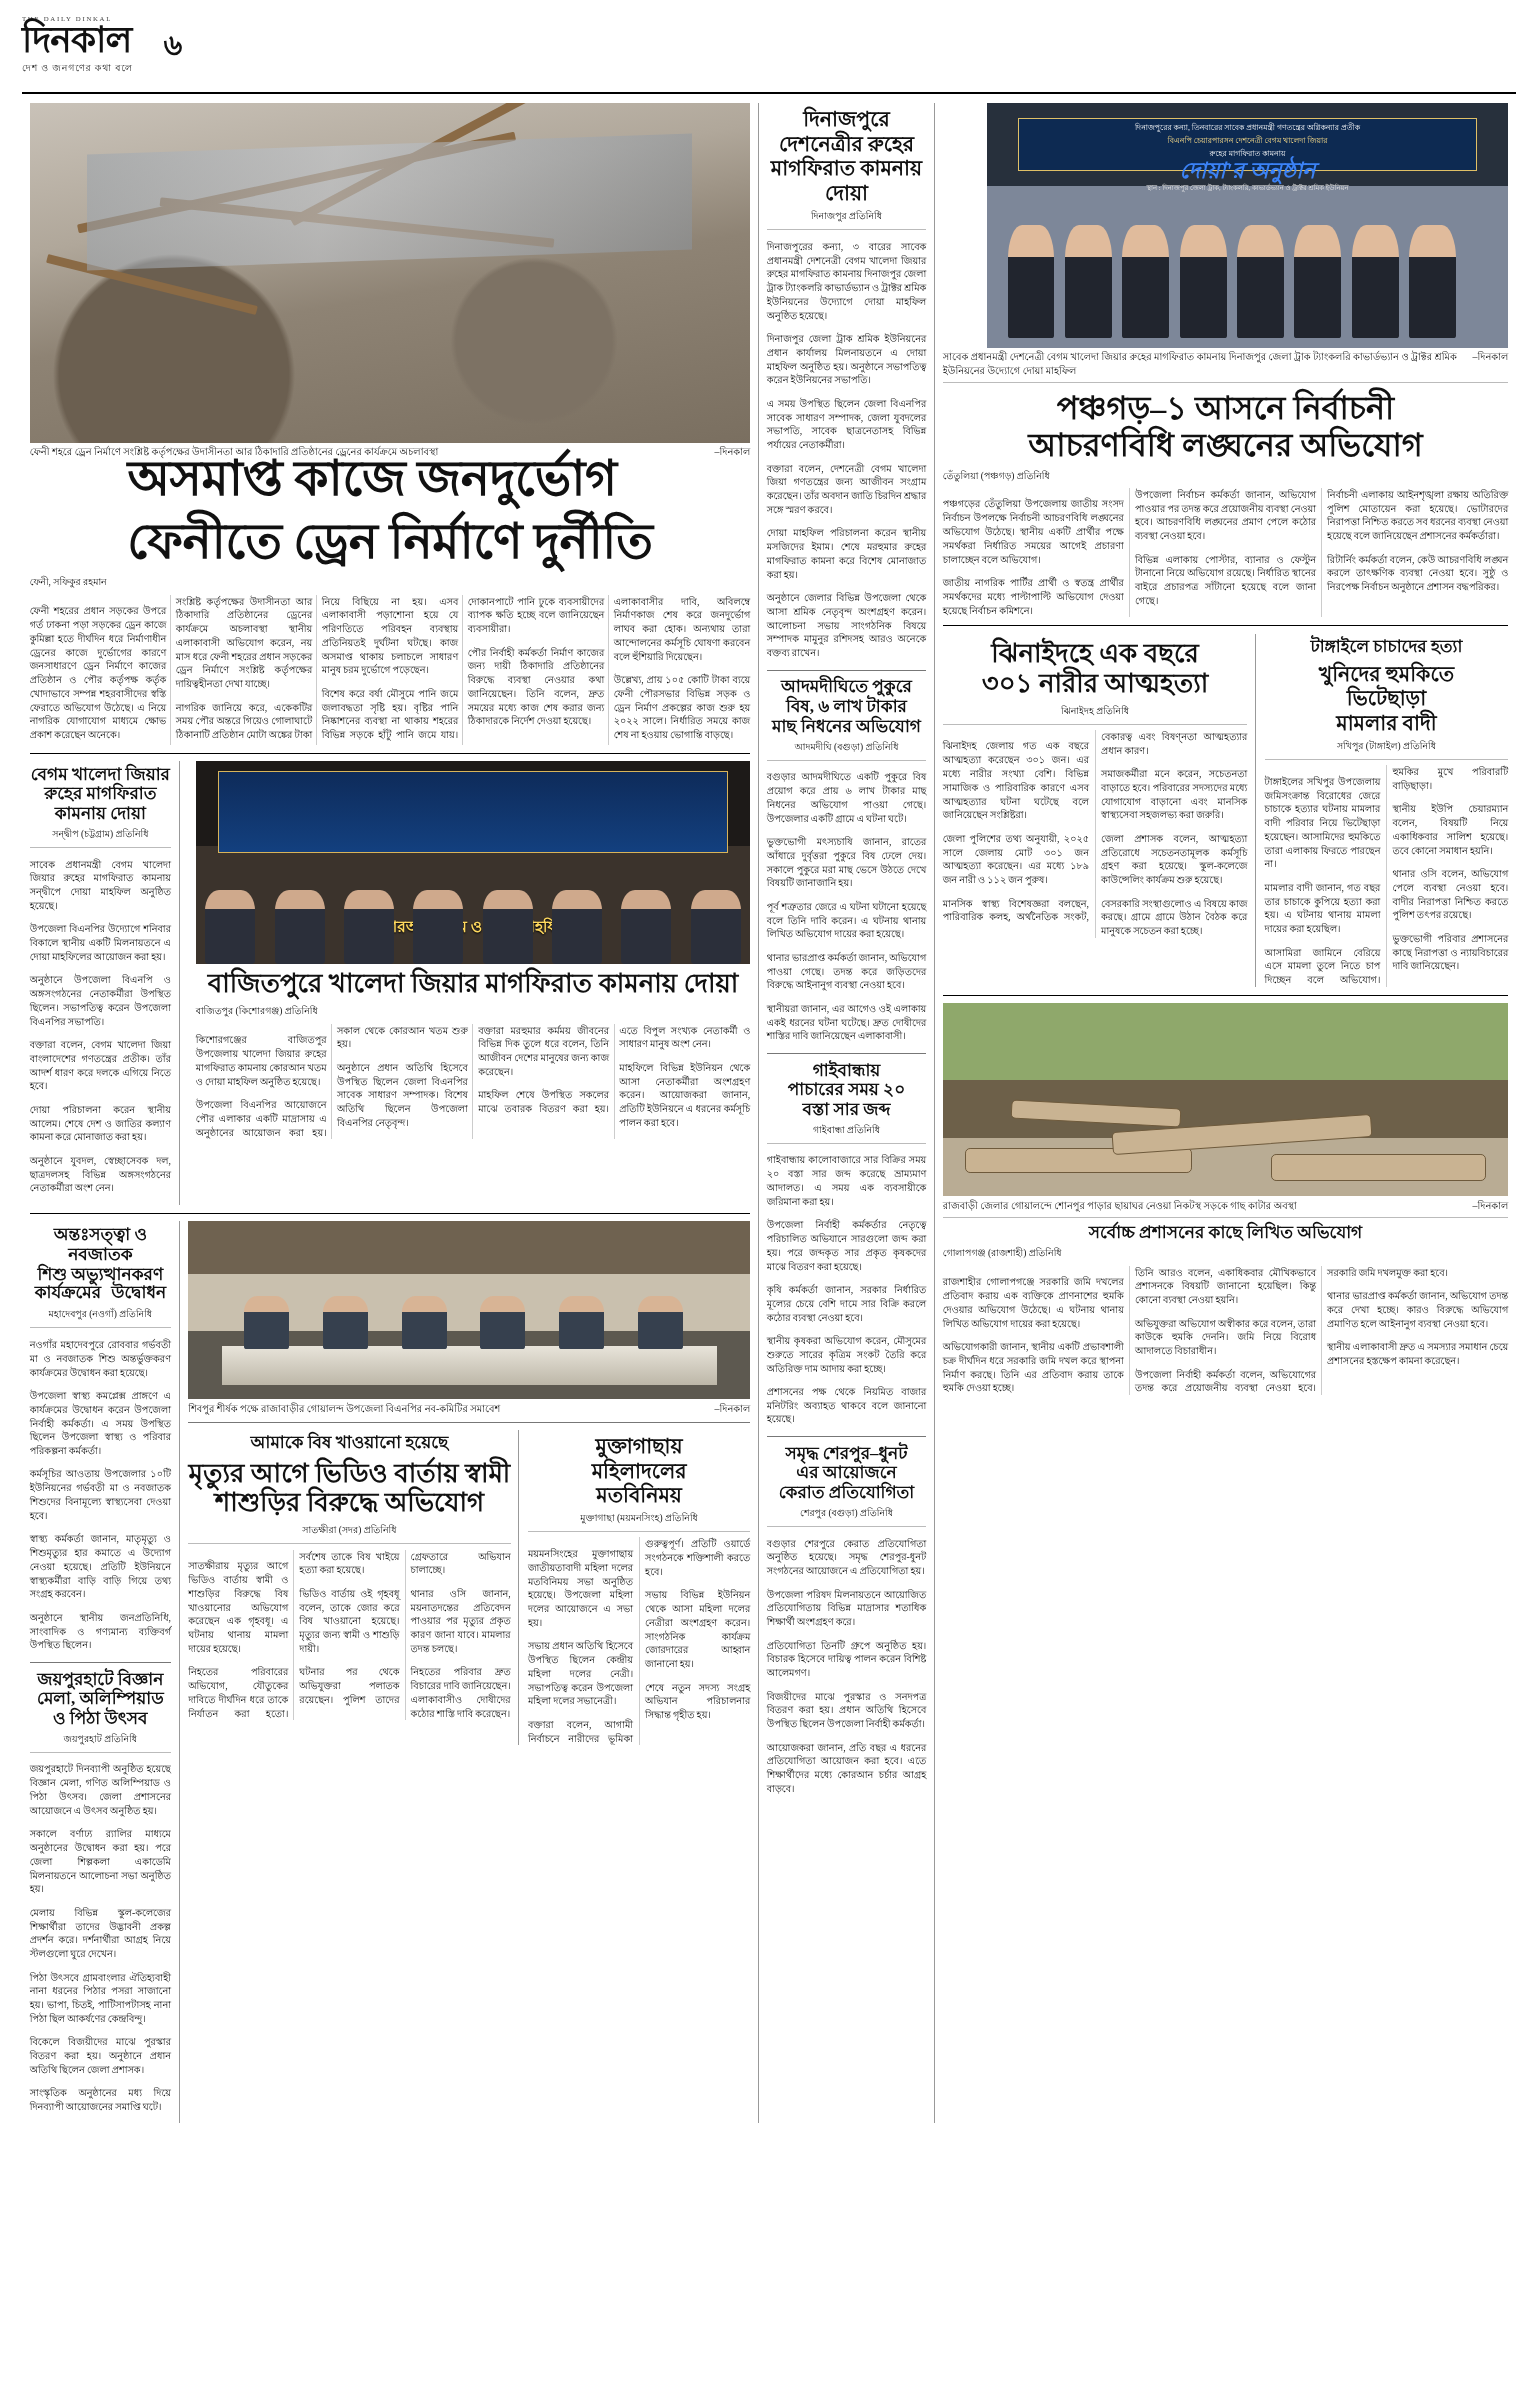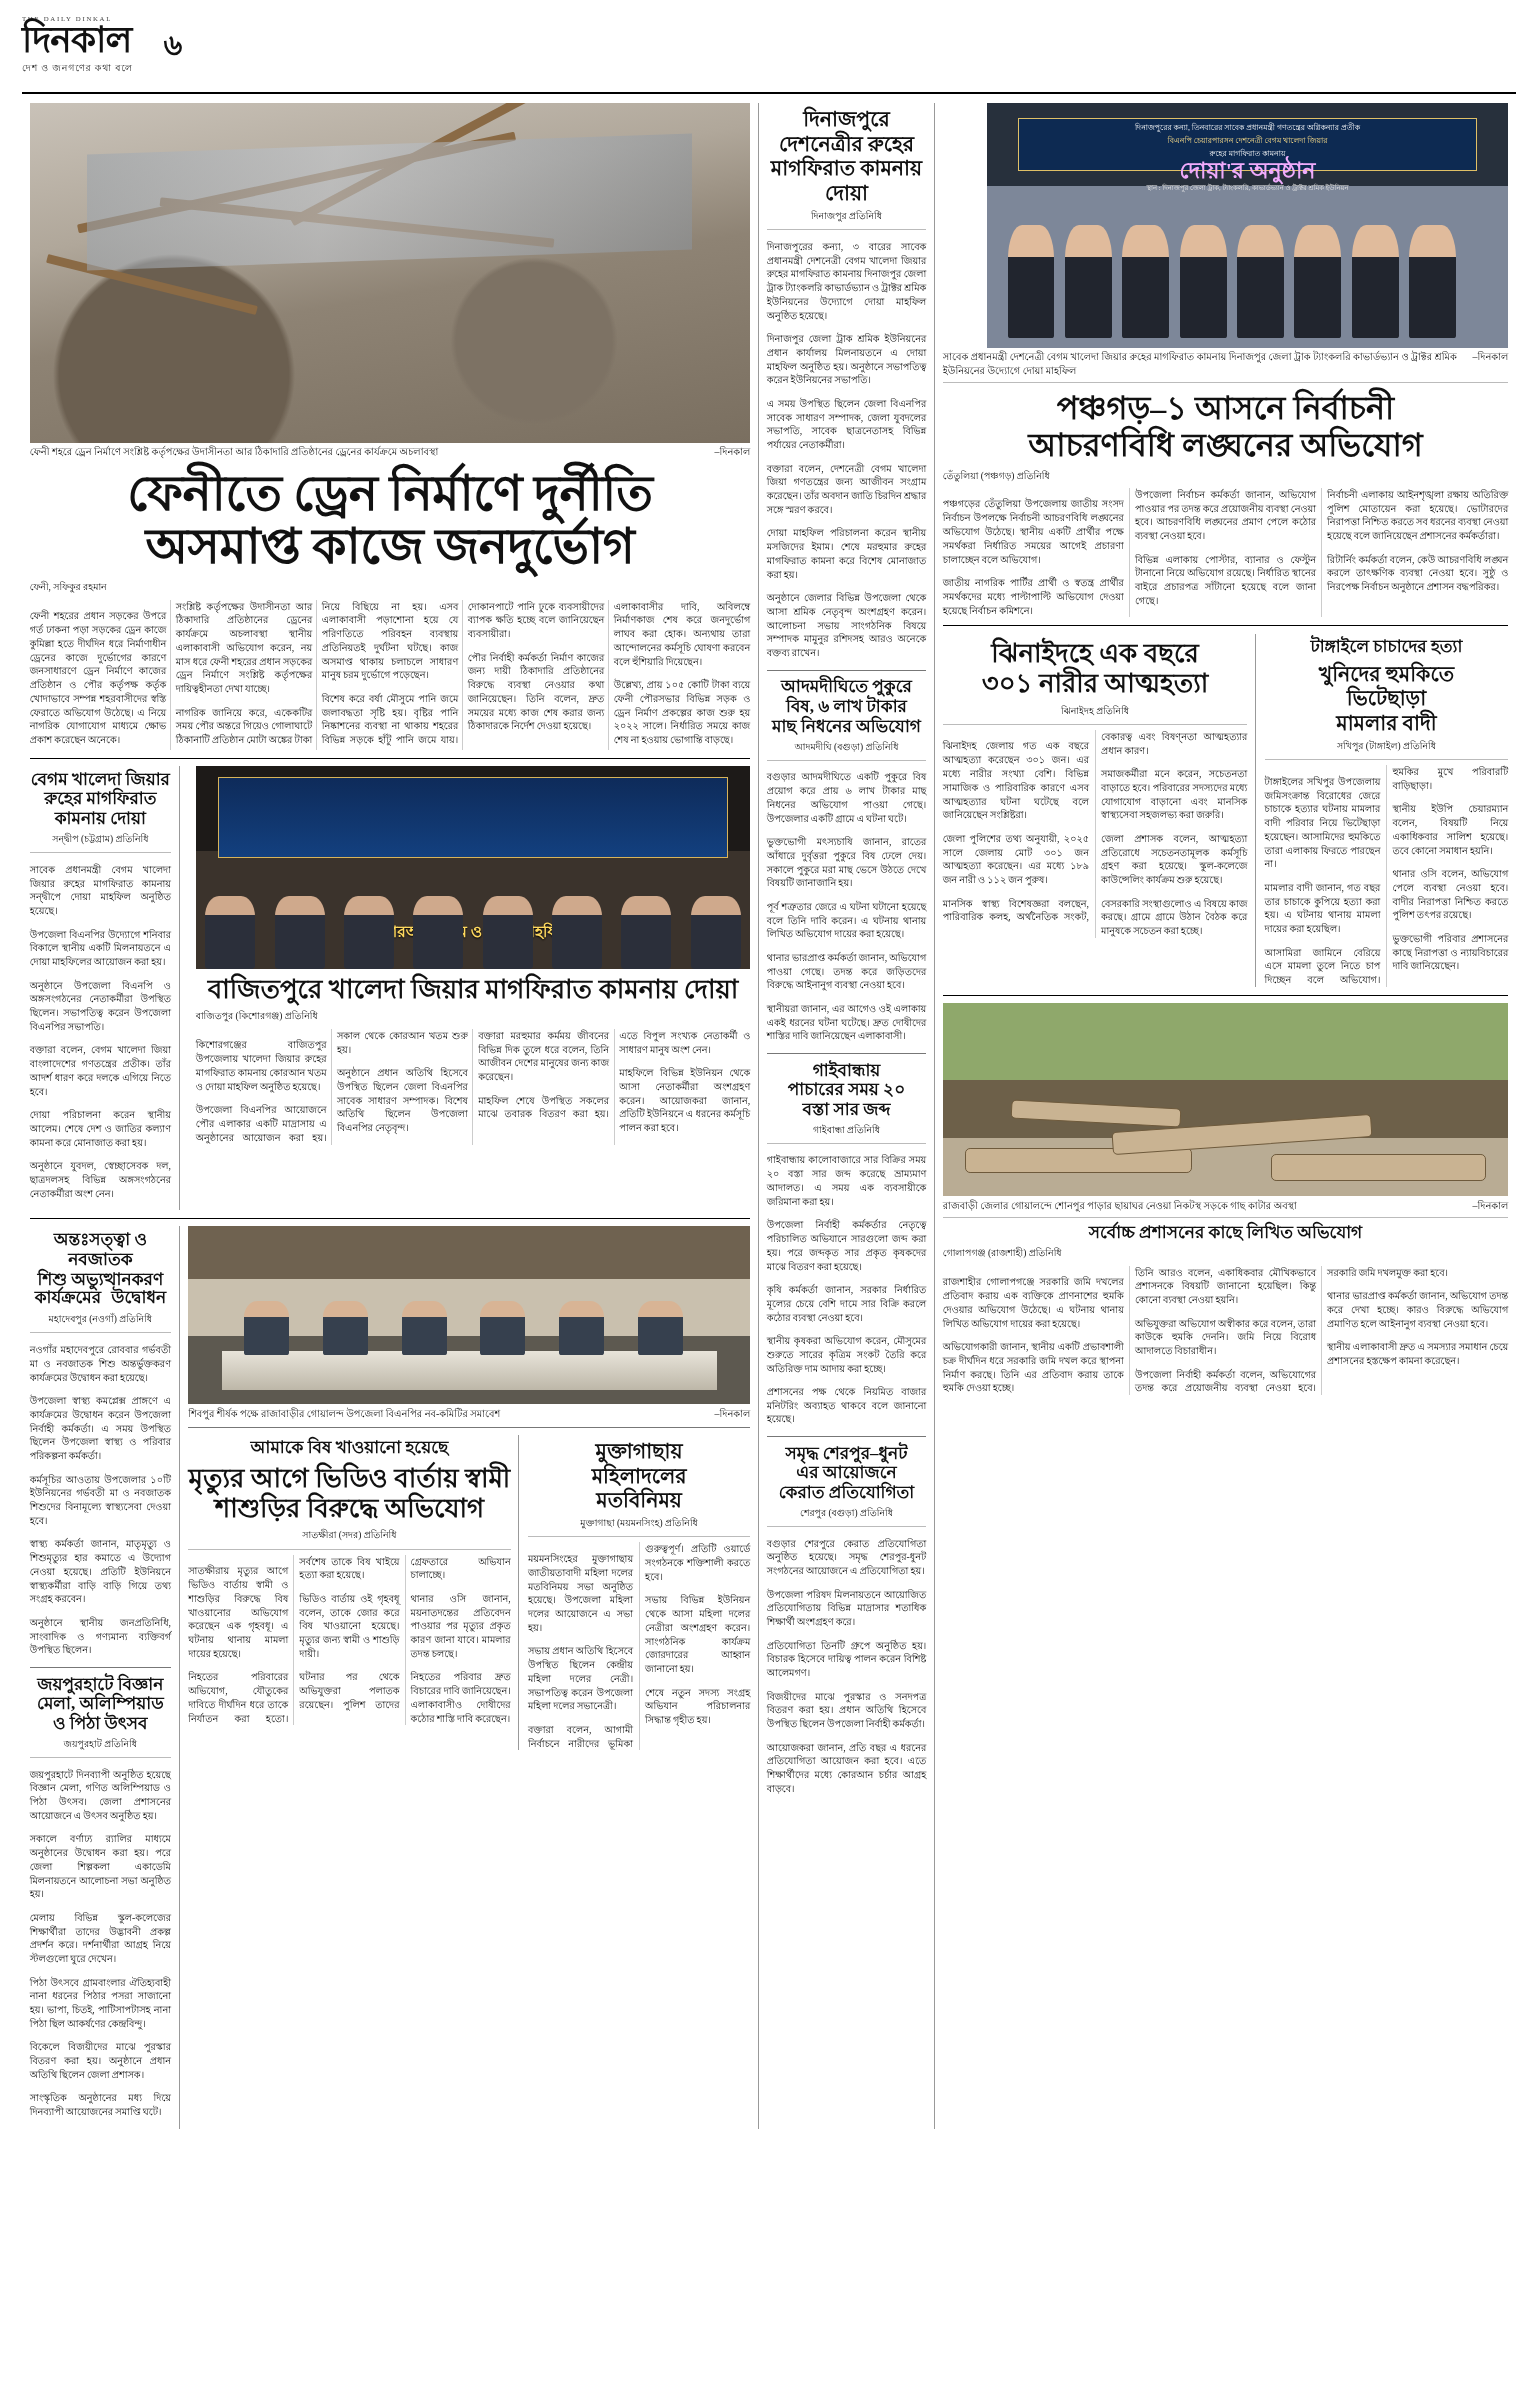--- a/index.html
+++ b/index.html
@@ -179,22 +179,22 @@
         <div class="plank" style="left:6%;top:22%;width:62%;transform:rotate(-12deg);"></div>
         <div class="plank" style="left:18%;top:34%;width:55%;transform:rotate(6deg);"></div>
         <div class="plank" style="left:34%;top:14%;width:40%;transform:rotate(-28deg);"></div>
         <div class="plank" style="left:2%;top:52%;width:30%;transform:rotate(14deg);"></div>
       </div>
       <div class="cap">
         <span class="src">–দিনকাল</span>
         <span>ফেনী শহরে ড্রেন নির্মাণে সংশ্লিষ্ট কর্তৃপক্ষের উদাসীনতা আর ঠিকাদারি প্রতিষ্ঠানের ড্রেনের কার্যক্রমে অচলাবস্থা</span>
       </div>
 
+      <h1 class="head-xl" style="margin-top:-6.8px;">অসমাপ্ত কাজে জনদুর্ভোগ</h1>
       <h1 class="head-xl">ফেনীতে ড্রেন নির্মাণে দুর্নীতি</h1>
-      <h1 class="head-xl" style="margin-top:-6.8px;">অসমাপ্ত কাজে জনদুর্ভোগ</h1>
 
       <div class="byline">ফেনী, সফিকুর রহমান</div>
 
       <div class="body-text cols5">
         <p>ফেনী শহরের প্রধান সড়কের উপরে গর্ত ঢাকনা পড়া সড়কের ড্রেন কাজে কুমিল্লা হতে দীর্ঘদিন ধরে নির্মাণাধীন ড্রেনের কাজে দুর্ভোগের কারণে জনসাধারণে ড্রেন নির্মাণে কাজের প্রতিষ্ঠান ও পৌর কর্তৃপক্ষ কর্তৃক খোদাভাবে সম্পন্ন শহরবাসীদের স্বস্তি ফেরাতে অভিযোগ উঠেছে। এ নিয়ে নাগরিক যোগাযোগ মাধ্যমে ক্ষোভ প্রকাশ করেছেন অনেকে।</p>
         <p>সংশ্লিষ্ট কর্তৃপক্ষের উদাসীনতা আর ঠিকাদারি প্রতিষ্ঠানের ড্রেনের কার্যক্রমে অচলাবস্থা স্থানীয় এলাকাবাসী অভিযোগ করেন, নয় মাস ধরে ফেনী শহরের প্রধান সড়কের ড্রেন নির্মাণে সংশ্লিষ্ট কর্তৃপক্ষের দায়িত্বহীনতা দেখা যাচ্ছে।</p>
         <p>নাগরিক জানিয়ে করে, একেকটির সময় পৌর অন্তরে গিয়েও গোলাঘাটে ঠিকানাটি প্রতিষ্ঠান মোটা অঙ্কের টাকা নিয়ে বিছিয়ে না হয়। এসব এলাকাবাসী পড়াশোনা হয়ে যে পরিণতিতে পরিবহন ব্যবস্থায় প্রতিনিয়তই দুর্ঘটনা ঘটছে। কাজ অসমাপ্ত থাকায় চলাচলে সাধারণ মানুষ চরম দুর্ভোগে পড়েছেন।</p>
         <p>বিশেষ করে বর্ষা মৌসুমে পানি জমে জলাবদ্ধতা সৃষ্টি হয়। বৃষ্টির পানি নিষ্কাশনের ব্যবস্থা না থাকায় শহরের বিভিন্ন সড়কে হাঁটু পানি জমে যায়। দোকানপাটে পানি ঢুকে ব্যবসায়ীদের ব্যাপক ক্ষতি হচ্ছে বলে জানিয়েছেন ব্যবসায়ীরা।</p>
         <p>পৌর নির্বাহী কর্মকর্তা নির্মাণ কাজের জন্য দায়ী ঠিকাদারি প্রতিষ্ঠানের বিরুদ্ধে ব্যবস্থা নেওয়ার কথা জানিয়েছেন। তিনি বলেন, দ্রুত সময়ের মধ্যে কাজ শেষ করার জন্য ঠিকাদারকে নির্দেশ দেওয়া হয়েছে।</p>
         <p>এলাকাবাসীর দাবি, অবিলম্বে নির্মাণকাজ শেষ করে জনদুর্ভোগ লাঘব করা হোক। অন্যথায় তারা আন্দোলনের কর্মসূচি ঘোষণা করবেন বলে হুঁশিয়ারি দিয়েছেন।</p>
@@ -393,21 +393,21 @@
       </div>
     </div>
 
     <div class="col col-right">
 
       <div class="photo ph-meeting" style="height:245px;margin-left:44px;">
         <div class="bnr">
           <div style="color:#fff;font-size:7.7px;text-align:center;margin-top:2.6px;">দিনাজপুরের কন্যা, তিনবারের সাবেক প্রধানমন্ত্রী গণতন্ত্রের অগ্নিকন্যার প্রতীক</div>
           <div style="color:#ffe08a;font-size:7.7px;text-align:center;">বিএনপি চেয়ারপারসন দেশনেত্রী বেগম খালেদা জিয়ার</div>
           <div style="color:#fff;font-size:7.7px;text-align:center;">রুহের মাগফিরাত কামনায়</div>
-          <div style="color:#f0abfc;font-weight:bold;font-size:22px;text-align:center;line-height:1;">দোয়া'র অনুষ্ঠান</div>
+          <div style="color:#3b82f6;font-weight:bold;font-size:22px;text-align:center;line-height:1;font-style:italic;">দোয়া'র অনুষ্ঠান</div>
           <div style="color:#e8e8e8;font-size:6.8px;text-align:center;">স্থান : দিনাজপুর জেলা ট্রাক, ট্যাংকলরি, কাভার্ডভ্যান ও ট্রাক্টর শ্রমিক ইউনিয়ন</div>
         </div>
         <div class="seat" style="left:4%;"></div>
         <div class="seat" style="left:15%;"></div>
         <div class="seat" style="left:26%;"></div>
         <div class="seat" style="left:37%;"></div>
         <div class="seat" style="left:48%;"></div>
         <div class="seat" style="left:59%;"></div>
         <div class="seat" style="left:70%;"></div>
         <div class="seat" style="left:81%;"></div>

